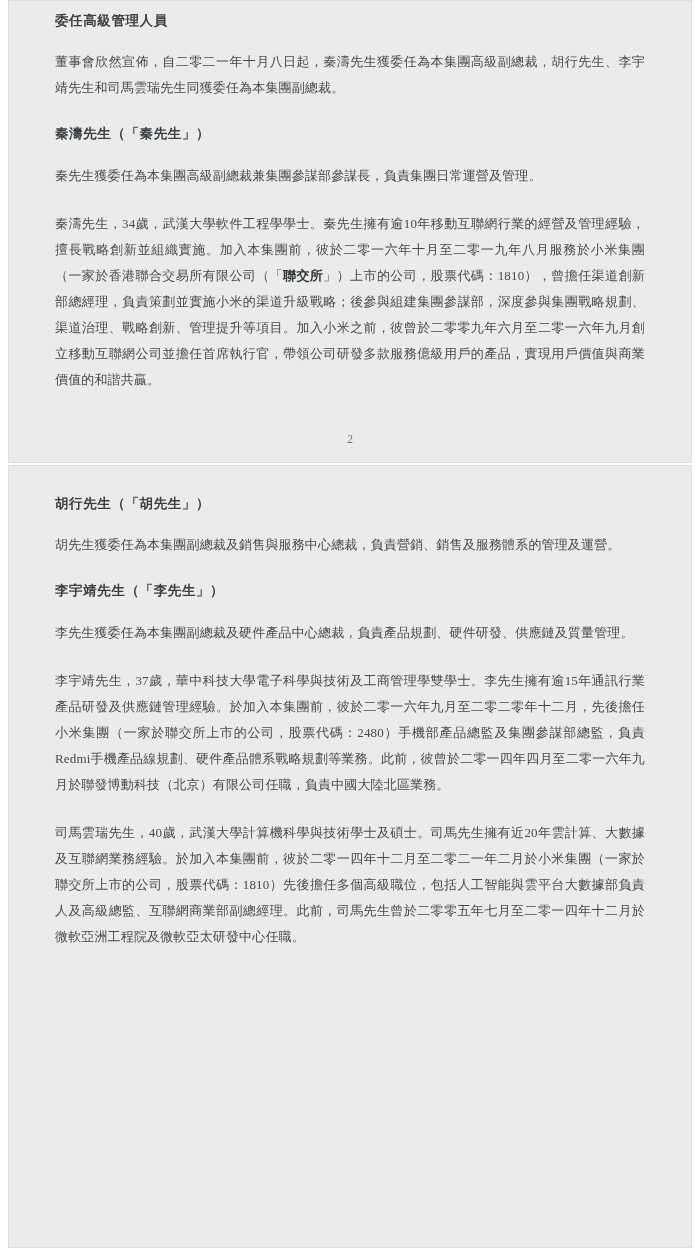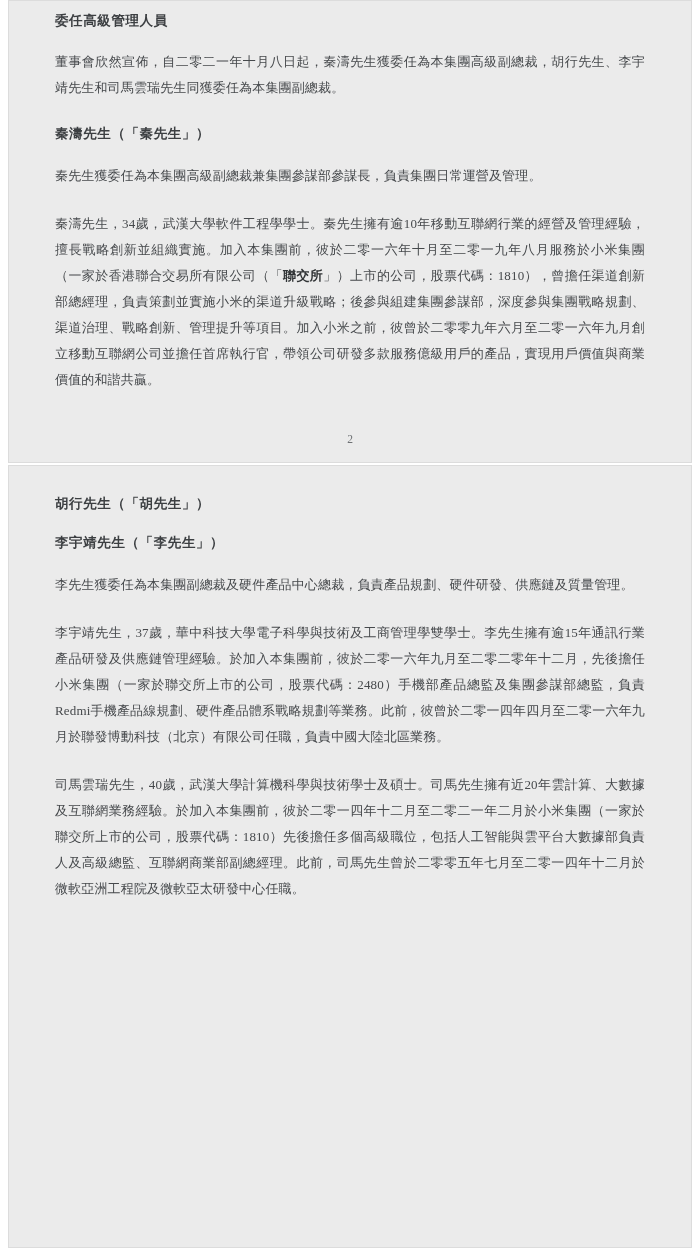--- a/index.html
+++ b/index.html
@@ -97,20 +97,21 @@
 
     </div>
     <div class="page-number">2</div>
   </div>
 
   <div class="page page-2">
     <div class="page-inner">
 
       <h2 class="heading">胡行先生（「胡先生」）</h2>
 
+      <p class="para">胡先生獲委任為本集團副總裁及銷售與服務中心總裁，負責營銷、銷售及服務體系的管理及運營。</p>
 
 
       <h2 class="heading">李宇靖先生（「李先生」）</h2>
 
       <p class="para">李先生獲委任為本集團副總裁及硬件產品中心總裁，負責產品規劃、硬件研發、供應鏈及質量管理。</p>
 
       <p class="para">李宇靖先生，37歲，華中科技大學電子科學與技術及工商管理學雙學士。李先生擁有逾15年通訊行業產品研發及供應鏈管理經驗。於加入本集團前，彼於二零一六年九月至二零二零年十二月，先後擔任小米集團（一家於聯交所上市的公司，股票代碼：2480）手機部產品總監及集團參謀部總監，負責Redmi手機產品線規劃、硬件產品體系戰略規劃等業務。此前，彼曾於二零一四年四月至二零一六年九月於聯發博動科技（北京）有限公司任職，負責中國大陸北區業務。</p>
 
 
 

